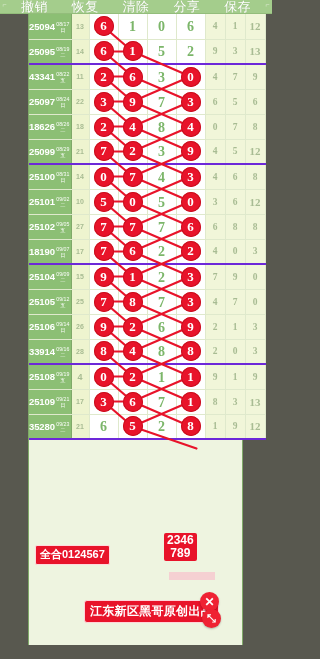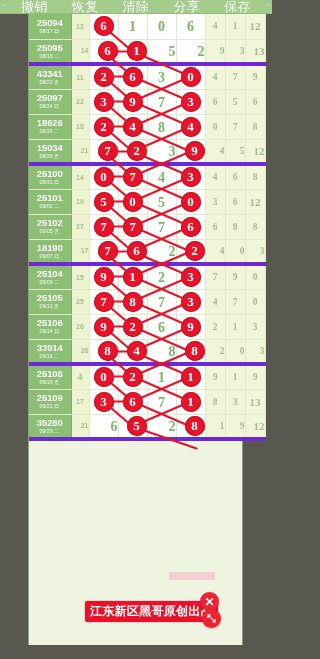--- a/index.html
+++ b/index.html
@@ -51,21 +51,21 @@
   .c-sum{ width:18px; }
   .c-b{ width:29px; }
   .c-t{ width:20px; }
 
   
   .c-id{
     background:#8cbf74;
     border-right:1px solid #7fa968;
     color:#ffffff;
   }
-  .id-wrap{ display:flex; flex-direction:column; align-items:center; justify-content:center; line-height:1; }
+  .id-wrap{ display:flex; flex-direction:row; align-items:center; justify-content:center; line-height:1; }
   .id-num{ font-size:9.5px; font-weight:bold; letter-spacing:-.1px; }
   .id-date{ font-size:5.5px; margin-top:1.5px; opacity:.95; transform:scale(.95); }
 
   
   .c-sum{ background:#eef4cf; color:#a8bc93; font-size:9px; font-weight:bold; }
   .c-sum.small{ font-size:7px; }
 
   
   .c-b{ background:#ffffff; }
   .num-plain{ color:#7cb66a; font-size:14px; font-weight:bold; font-family:"Liberation Serif", serif; }
@@ -77,21 +77,21 @@
     font-size:13px; font-weight:bold; font-family:"Liberation Serif", serif;
     box-shadow:0 0 0 1px #c8101f inset;
     position:relative; z-index:3;
   }
 
   
   .c-t{ background:#f1f6d9; color:#a8bc93; font-size:9.5px; font-weight:bold; font-family:"Liberation Serif", serif; }
   .c-t.small{ font-size:11px; }
 
   
-  tr.grp td{ border-bottom:4px solid #6d28d9;text-align:right; }
+  tr.grp td{ border-bottom:2px solid #6d28d9; }
 
   
   .lines{ position:absolute; left:0; top:0; width:215px; height:631px; pointer-events:none; z-index:2; }
 
   
   .tag-allsum{
     position:absolute; left:35px; top:545px;
     background:#e8132a; color:#fff;
     font-size:11px; font-weight:bold;
     padding:1px 4px 2px 4px; border-radius:2px;
@@ -289,21 +289,21 @@
             <td class="c-b"><span class="ball">4</span></td>
             <td class="c-b"><span class="num-plain">8</span></td>
             <td class="c-b"><span class="ball">4</span></td>
             <td class="c-t">0</td>
             <td class="c-t">7</td>
             <td class="c-t">8</td>
           </tr>
           <tr class="grp">
             <td class="c-id">
               <div class="id-wrap">
-                <span class="id-num">15034</span>
+                <span class="id-num">25099</span>
                 <span class="id-date">08/29 五</span>
               </div>
             </td>
             <td class="c-sum small">21</td>
             <td class="c-b"><span class="ball">7</span></td>
             <td class="c-b"><span class="ball">2</span></td>
             <td class="c-b"><span class="num-plain">3</span></td>
             <td class="c-b"><span class="ball">9</span></td>
             <td class="c-t">4</td>
             <td class="c-t">5</td>
@@ -484,19 +484,24 @@
             <td class="c-t">1</td>
             <td class="c-t">9</td>
             <td class="c-t small">12</td>
           </tr>
         </tbody>
     </table>
   </div>
 
   <div class="ghost-row"></div>
 
-
+  <div class="tag-allsum">全合0124567</div>
+
+  <div class="tag-corner">
+    <div>2346</div>
+    <div>789</div>
+  </div>
 
   <div class="tag-watermark">江东新区黑哥原创出品</div>
 
   <div class="fab fab-close">✕</div>
   <div class="fab fab-resize">⤡</div>
 </div>
 
 </body></html>

